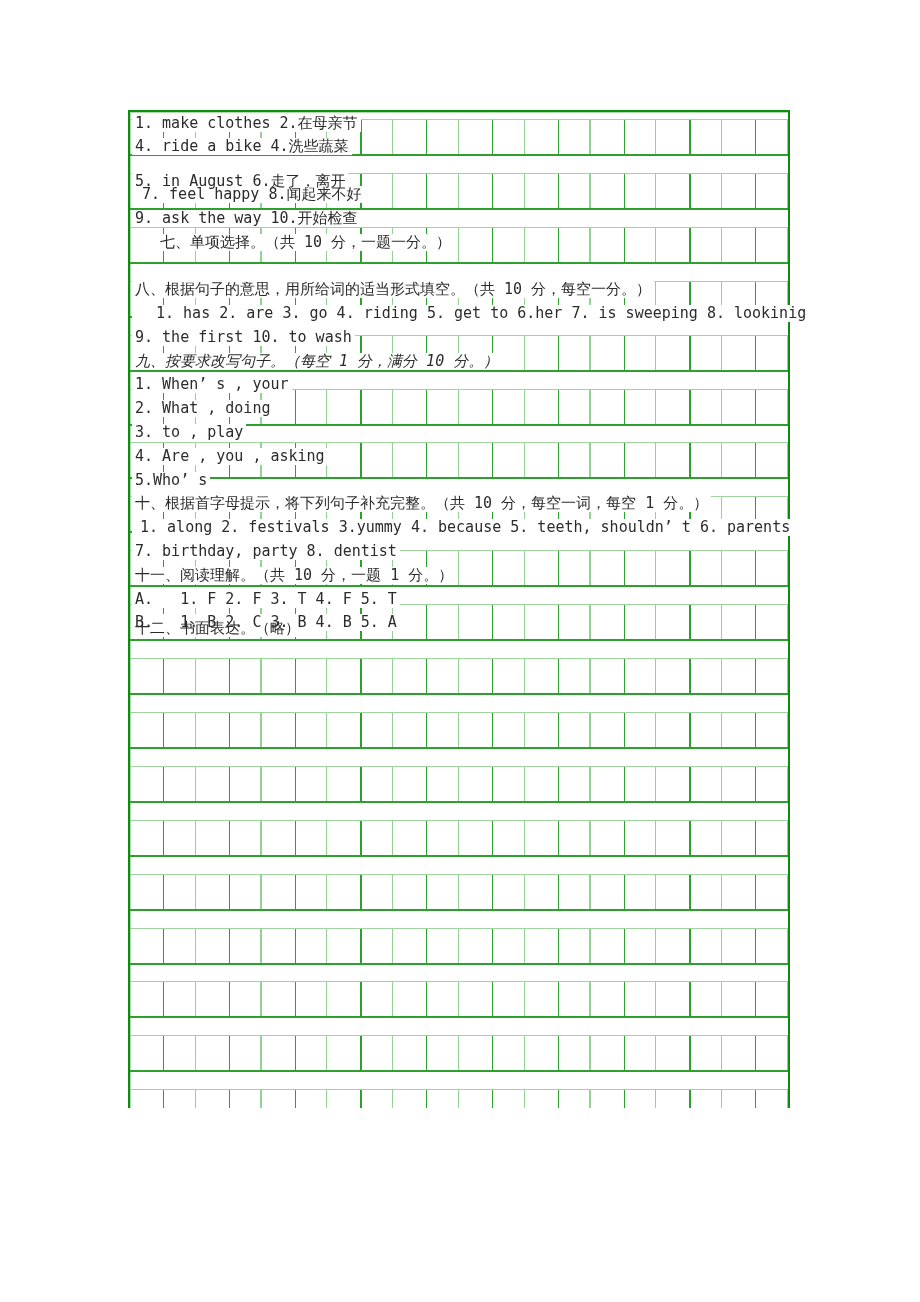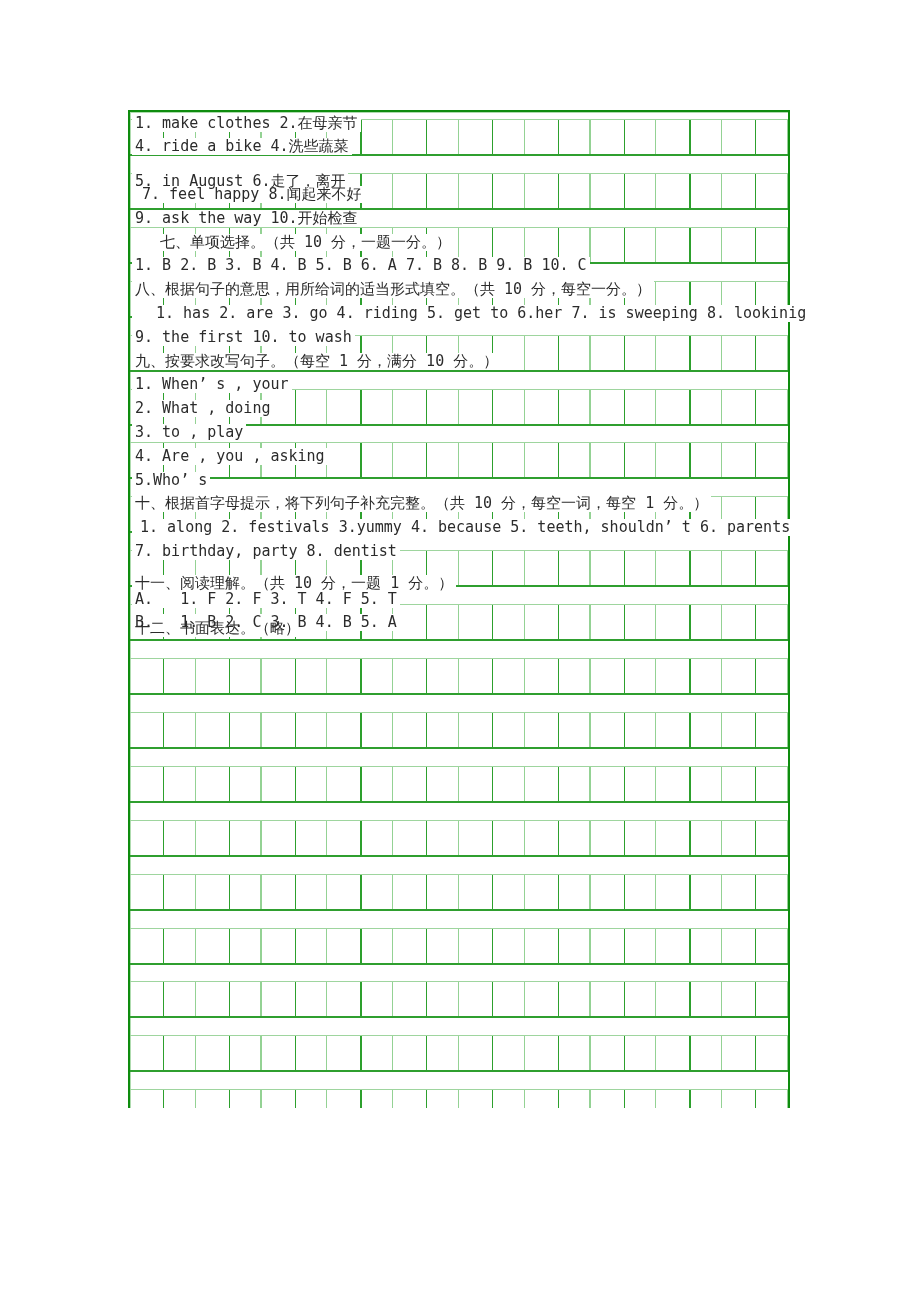--- a/index.html
+++ b/index.html
@@ -103,33 +103,32 @@
     </div>
 
   <div class="lines-layer">
 
   <div class="line" style="top: 114.5px;"><span>1. make clothes 2.在母亲节</span></div>
       <div class="line" style="top: 138.3px;"><span>4. ride a bike 4.洗些蔬菜</span></div>
       <div class="line" style="top: 173px;"><span>5. in August 6.走了，离开</span></div>
       <div class="line" style="top: 185.9px; padding-left: 10px;"><span>7. feel happy 8.闻起来不好</span></div>
       <div class="line" style="top: 209.7px;"><span>9. ask the way 10.开始检查</span></div>
       <div class="line" style="top: 233.5px; padding-left: 28px;"><span>七、单项选择。（共 10 分，一题一分。）</span></div>
-      <div class="line" style="top: 257.3px;"><span>1. B 2. B 3. B 4. B 5. B 6. A 7. B 8. B 9. B 10. C</span></div>
       <div class="line" style="top: 281.1px;"><span>八、根据句子的意思，用所给词的适当形式填空。（共 10 分，每空一分。）</span></div>
       <div class="line" style="top: 304.9px; padding-left: 24px;"><span>1. has 2. are 3. go 4. riding 5. get to 6.her 7. is sweeping 8. lookinig</span></div>
       <div class="line" style="top: 328.7px;"><span>9. the first 10. to wash</span></div>
-      <div class="line" style="top: 352.5px;"><span>九、按要求改写句子。（每空 1 分，满分 10 分。）</span></div>
+      <div class="line" style="top: 352.5px; font-style: italic;"><span>九、按要求改写句子。（每空 1 分，满分 10 分。）</span></div>
       <div class="line" style="top: 376.3px;"><span>1. When’ s , your</span></div>
       <div class="line" style="top: 400.1px;"><span>2. What , doing</span></div>
       <div class="line" style="top: 423.9px;"><span>3. to , play</span></div>
       <div class="line" style="top: 447.7px;"><span>4. Are , you , asking</span></div>
       <div class="line" style="top: 471.5px;"><span>5.Who’ s</span></div>
       <div class="line" style="top: 495.3px;"><span>十、根据首字母提示，将下列句子补充完整。（共 10 分，每空一词，每空 1 分。）</span></div>
       <div class="line" style="top: 519.1px; padding-left: 8px;"><span>1. along 2. festivals 3.yummy 4. because 5. teeth, shouldn’ t 6. parents</span></div>
       <div class="line" style="top: 542.9px;"><span>7. birthday, party 8. dentist</span></div>
-      <div class="line" style="top: 566.7px; margin-top: 8px;"><span>十一、阅读理解。（共 10 分，一题 1 分。）</span></div>
+      <div class="line" style="top: 566.7px;"><span>十一、阅读理解。（共 10 分，一题 1 分。）</span></div>
       <div class="line" style="top: 590.5px;"><span>A.   1. F 2. F 3. T 4. F 5. T</span></div>
       <div class="line" style="top: 614.3px;"><span>B.   1. B 2. C 3. B 4. B 5. A</span></div>
       <div class="line" style="top: 620px;"><span>十二、书面表达。（略）</span></div>
     </div>
 
 
 </div>
 
 </body></html>

